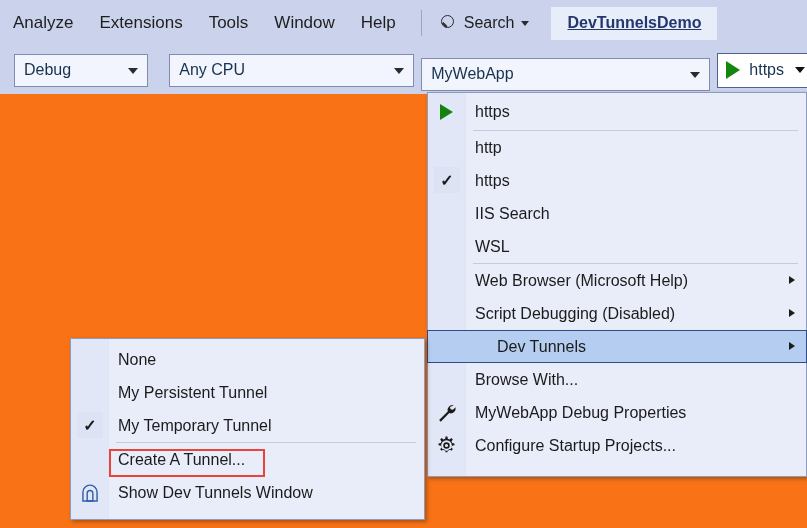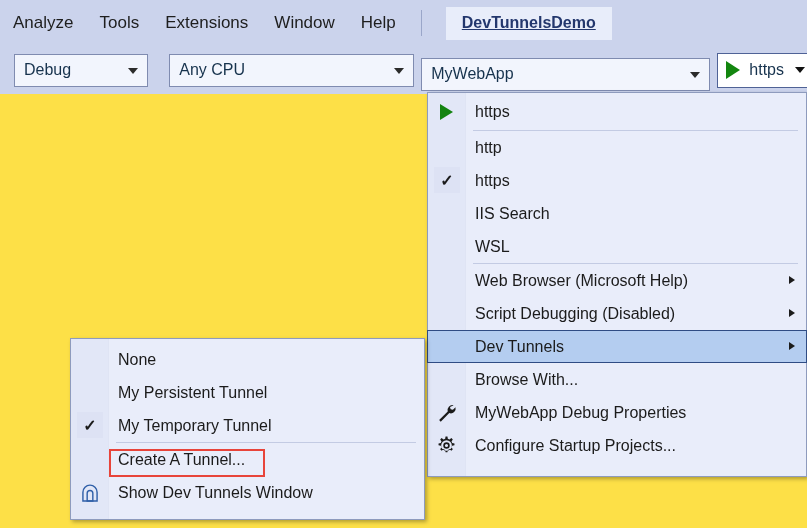--- a/index.html
+++ b/index.html
@@ -5,21 +5,21 @@
   * { box-sizing: border-box; }
   html, body {
     margin: 0; padding: 0;
     width: 807px; height: 528px;
     overflow: hidden;
     font-family: "Liberation Sans", sans-serif;
   }
   #root {
     position: relative;
     width: 807px; height: 528px;
-    background: #fde047;
+    background: #f97316;
   }
 
   
   .toolbar-strip {
     position: absolute; left: 0; top: 0;
     width: 807px; height: 94px;
     background: #cbd3ec;
   }
 
   
@@ -165,21 +165,21 @@
     font-size: 16px;
     color: #1b1b1b;
     white-space: nowrap;
   }
   .mrow .mlabel { padding-left: 47px; }
   .mrow.highlight {
     background: #b4cdf0;
     border: 1px solid #2f4c84;
     margin: 0 -1px;
   }
-  .mrow.highlight .mlabel { padding-left: 47px; }
+  .mrow.highlight .mlabel { padding-left: 69px; }
   .mrow .subarrow {
     position: absolute; right: 11px; top: 50%;
     margin-top: -4.5px;
     width: 0; height: 0;
     border-top: 4.5px solid transparent;
     border-bottom: 4.5px solid transparent;
     border-left: 6px solid #1b1b1b;
   }
   .msep {
     height: 1px;
@@ -222,27 +222,32 @@
 </style>
 </head>
 <body>
 
 <div id="root">
 
   <div class="toolbar-strip">
 
     <div class="menubar">
       <div class="menu-item">Analyze</div>
+      <div class="menu-item">Extensions</div>
       <div class="menu-item">Tools</div>
-      <div class="menu-item">Extensions</div>
       <div class="menu-item">Window</div>
       <div class="menu-item">Help</div>
 
       <div class="menubar-sep"></div>
 
+      <div class="search-box">
+        <span class="search-glyph"></span>
+        <span class="search-label">Search</span>
+        <span class="caret-down"></span>
+      </div>
 
       <div class="proj-chip">DevTunnelsDemo</div>
     </div>
 
     <div class="comborow">
       <div class="combo" id="combo-config">
         <span class="combo-text">Debug</span>
         <span class="combo-arrow"></span>
       </div>
       <div class="combo" id="combo-platform">

